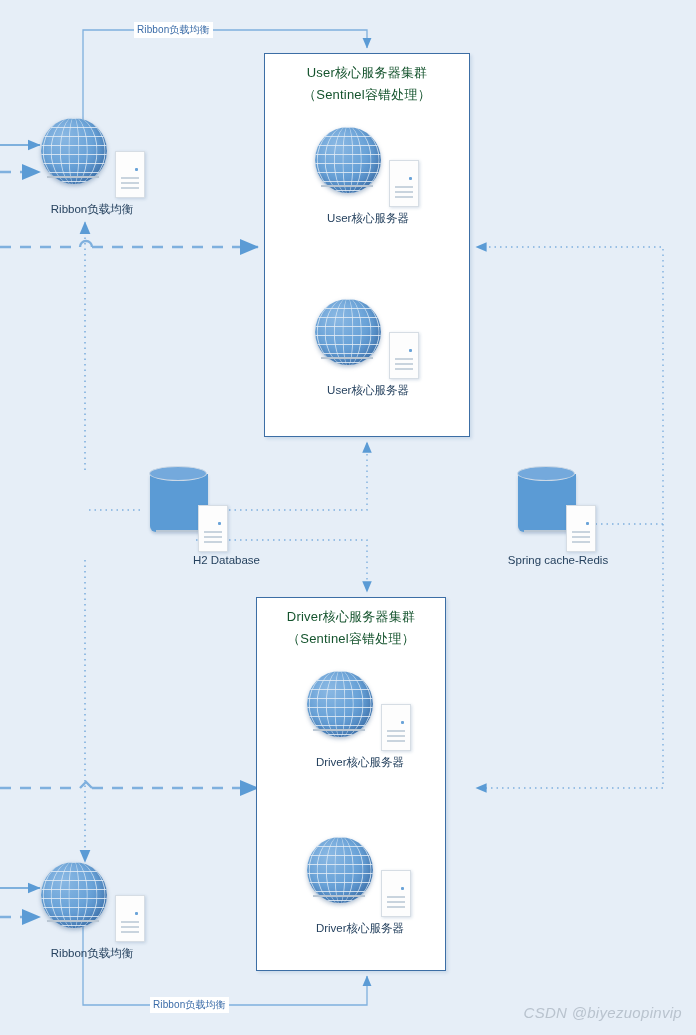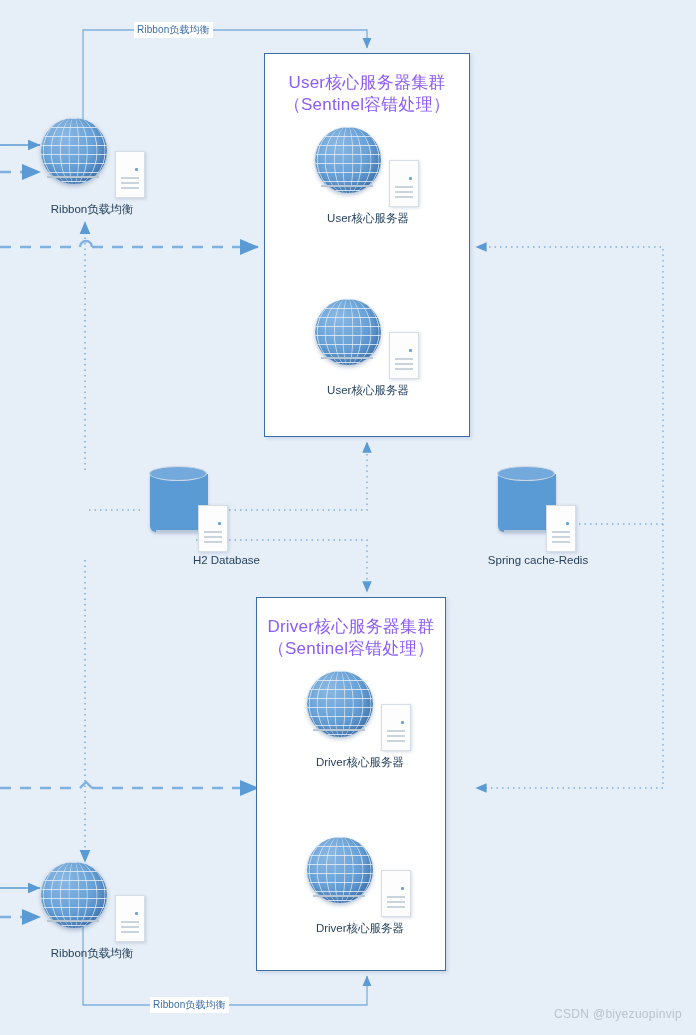--- a/index.html
+++ b/index.html
@@ -28,24 +28,24 @@
   }
   .cluster-box {
     position: absolute;
     background: #ffffff;
     border: 1.4px solid #3c6ea5;
     box-sizing: border-box;
     box-shadow: 2px 2px 3px rgba(60,110,165,0.16);
   }
   .cluster-title {
     text-align: center;
-    color: #8b5cf6;
-    font-size: 17px;
+    color: #14532d;
+    font-size: 13px;
     line-height: 22px;
-    padding-top: 18px;
+    padding-top: 8px;
     letter-spacing: 0.2px;
   }
   .cluster-title .ln { display: block; }
   .node {
     position: absolute;
     width: 120px;
     text-align: center;
   }
   .node-art {
     position: relative;
@@ -174,22 +174,23 @@
     font-size: 10px;
     padding: 1px 3px;
     white-space: nowrap;
     letter-spacing: 0.1px;
   }
   .watermark {
     position: absolute;
     right: 14px;
     bottom: 14px;
     color: #b9c3ce;
-    font-size: 12px;
+    font-size: 15px;
     letter-spacing: 0.3px;
+    font-style: italic;
   }
 </style>
 </head>
 <body>
 
 <div id="canvas">
 
   <svg id="wires" viewBox="0 0 696 1035" width="696" height="1035">
     <defs>
       <marker id="arrSolid" markerWidth="9" markerHeight="9" refX="7.6" refY="4" orient="auto">
@@ -389,21 +390,21 @@
       <div class="server-doc" style="right:22px;">
         <i class="dot"></i>
           <i class="l1"></i>
           <i class="l2"></i>
           <i class="l3"></i>
       </div>
     </div>
     <div class="db-label">H2 Database</div>
   </div>
 
-  <div class="db-node" style="left:468px; top:470px;">
+  <div class="db-node" style="left:488px; top:470px;">
     <div class="db-art">
       <div class="cylinder" style="left:20px;"></div>
       <div class="stem" style="left:26px; bottom:20px; width:50px;"></div>
       <div class="server-doc" style="right:22px;">
         <i class="dot"></i>
           <i class="l1"></i>
           <i class="l2"></i>
           <i class="l3"></i>
       </div>
     </div>

